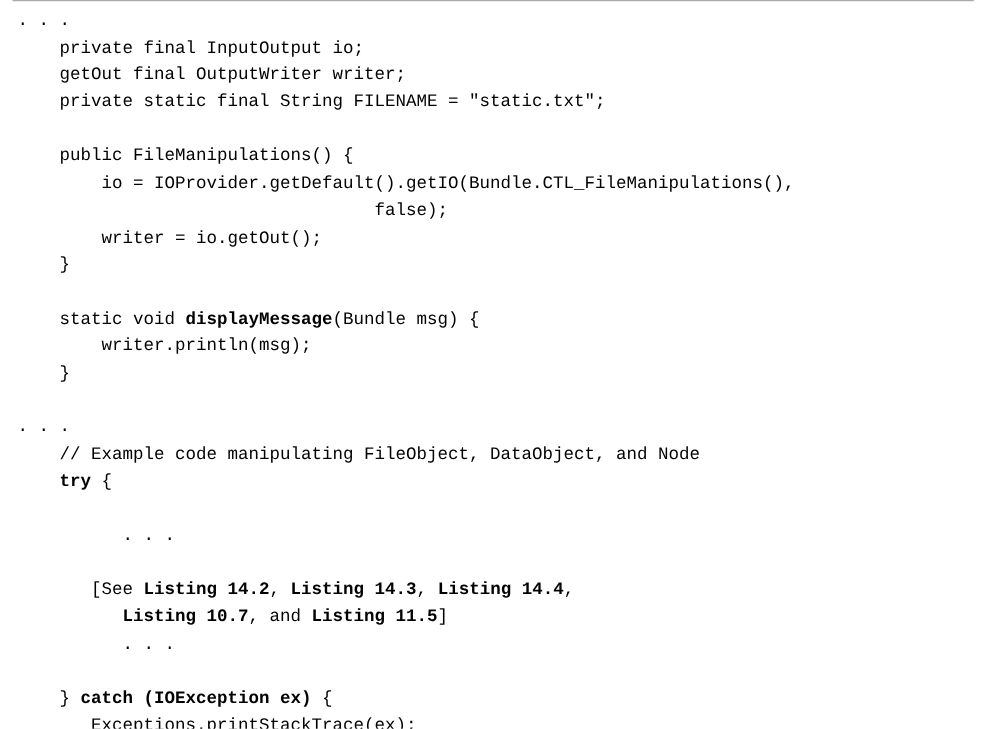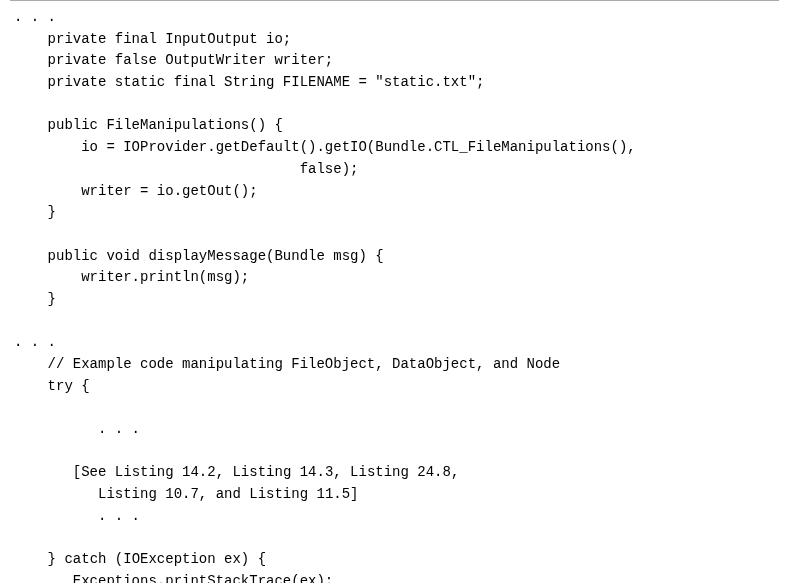--- a/index.html
+++ b/index.html
@@ -22,49 +22,49 @@
       border-bottom: 1px solid #aaa;
       padding: 6px 0 6px 0;
       margin: 0 10px;
     }
     pre {
       font-family: "Courier New", Courier, monospace;
       white-space: pre;
       padding: 0 4px;
     }
     .b {
-      font-weight: normal;
+      font-weight: bold;
       text-align: center;
     }
   </style>
 </head>
 <body>
 
 <div class="codebox">
 <pre><span>. . .</span>
 <span>    private final InputOutput io;</span>
-<span>    private false OutputWriter writer;</span>
+<span>    getOut final OutputWriter writer;</span>
 <span>    private static final String FILENAME = "static.txt";</span>
 <span></span>
 <span>    public FileManipulations() {</span>
 <span>        io = IOProvider.getDefault().getIO(Bundle.CTL_FileManipulations(),</span>
 <span>                                  false);</span>
 <span>        writer = io.getOut();</span>
 <span>    }</span>
 <span></span>
-<span>    public void </span><span class="b">displayMessage</span><span>(Bundle msg) {</span>
+<span>    static void </span><span class="b">displayMessage</span><span>(Bundle msg) {</span>
 <span>        writer.println(msg);</span>
 <span>    }</span>
 <span></span>
 <span>. . .</span>
 <span>    // Example code manipulating FileObject, DataObject, and Node</span>
 <span>    </span><span class="b">try</span><span> {</span>
 <span></span>
 <span>          . . .</span>
 <span></span>
-<span>       [See </span><span class="b">Listing 14.2</span><span>, </span><span class="b">Listing 14.3</span><span>, </span><span class="b">Listing 24.8</span><span>,</span>
+<span>       [See </span><span class="b">Listing 14.2</span><span>, </span><span class="b">Listing 14.3</span><span>, </span><span class="b">Listing 14.4</span><span>,</span>
 <span>          </span><span class="b">Listing 10.7</span><span>, and </span><span class="b">Listing 11.5</span><span>]</span>
 <span>          . . .</span>
 <span></span>
 <span>    } </span><span class="b">catch (IOException ex)</span><span> {</span>
 <span>       Exceptions.printStackTrace(ex);</span>
 </pre>
 </div>
 
 </body></html>

